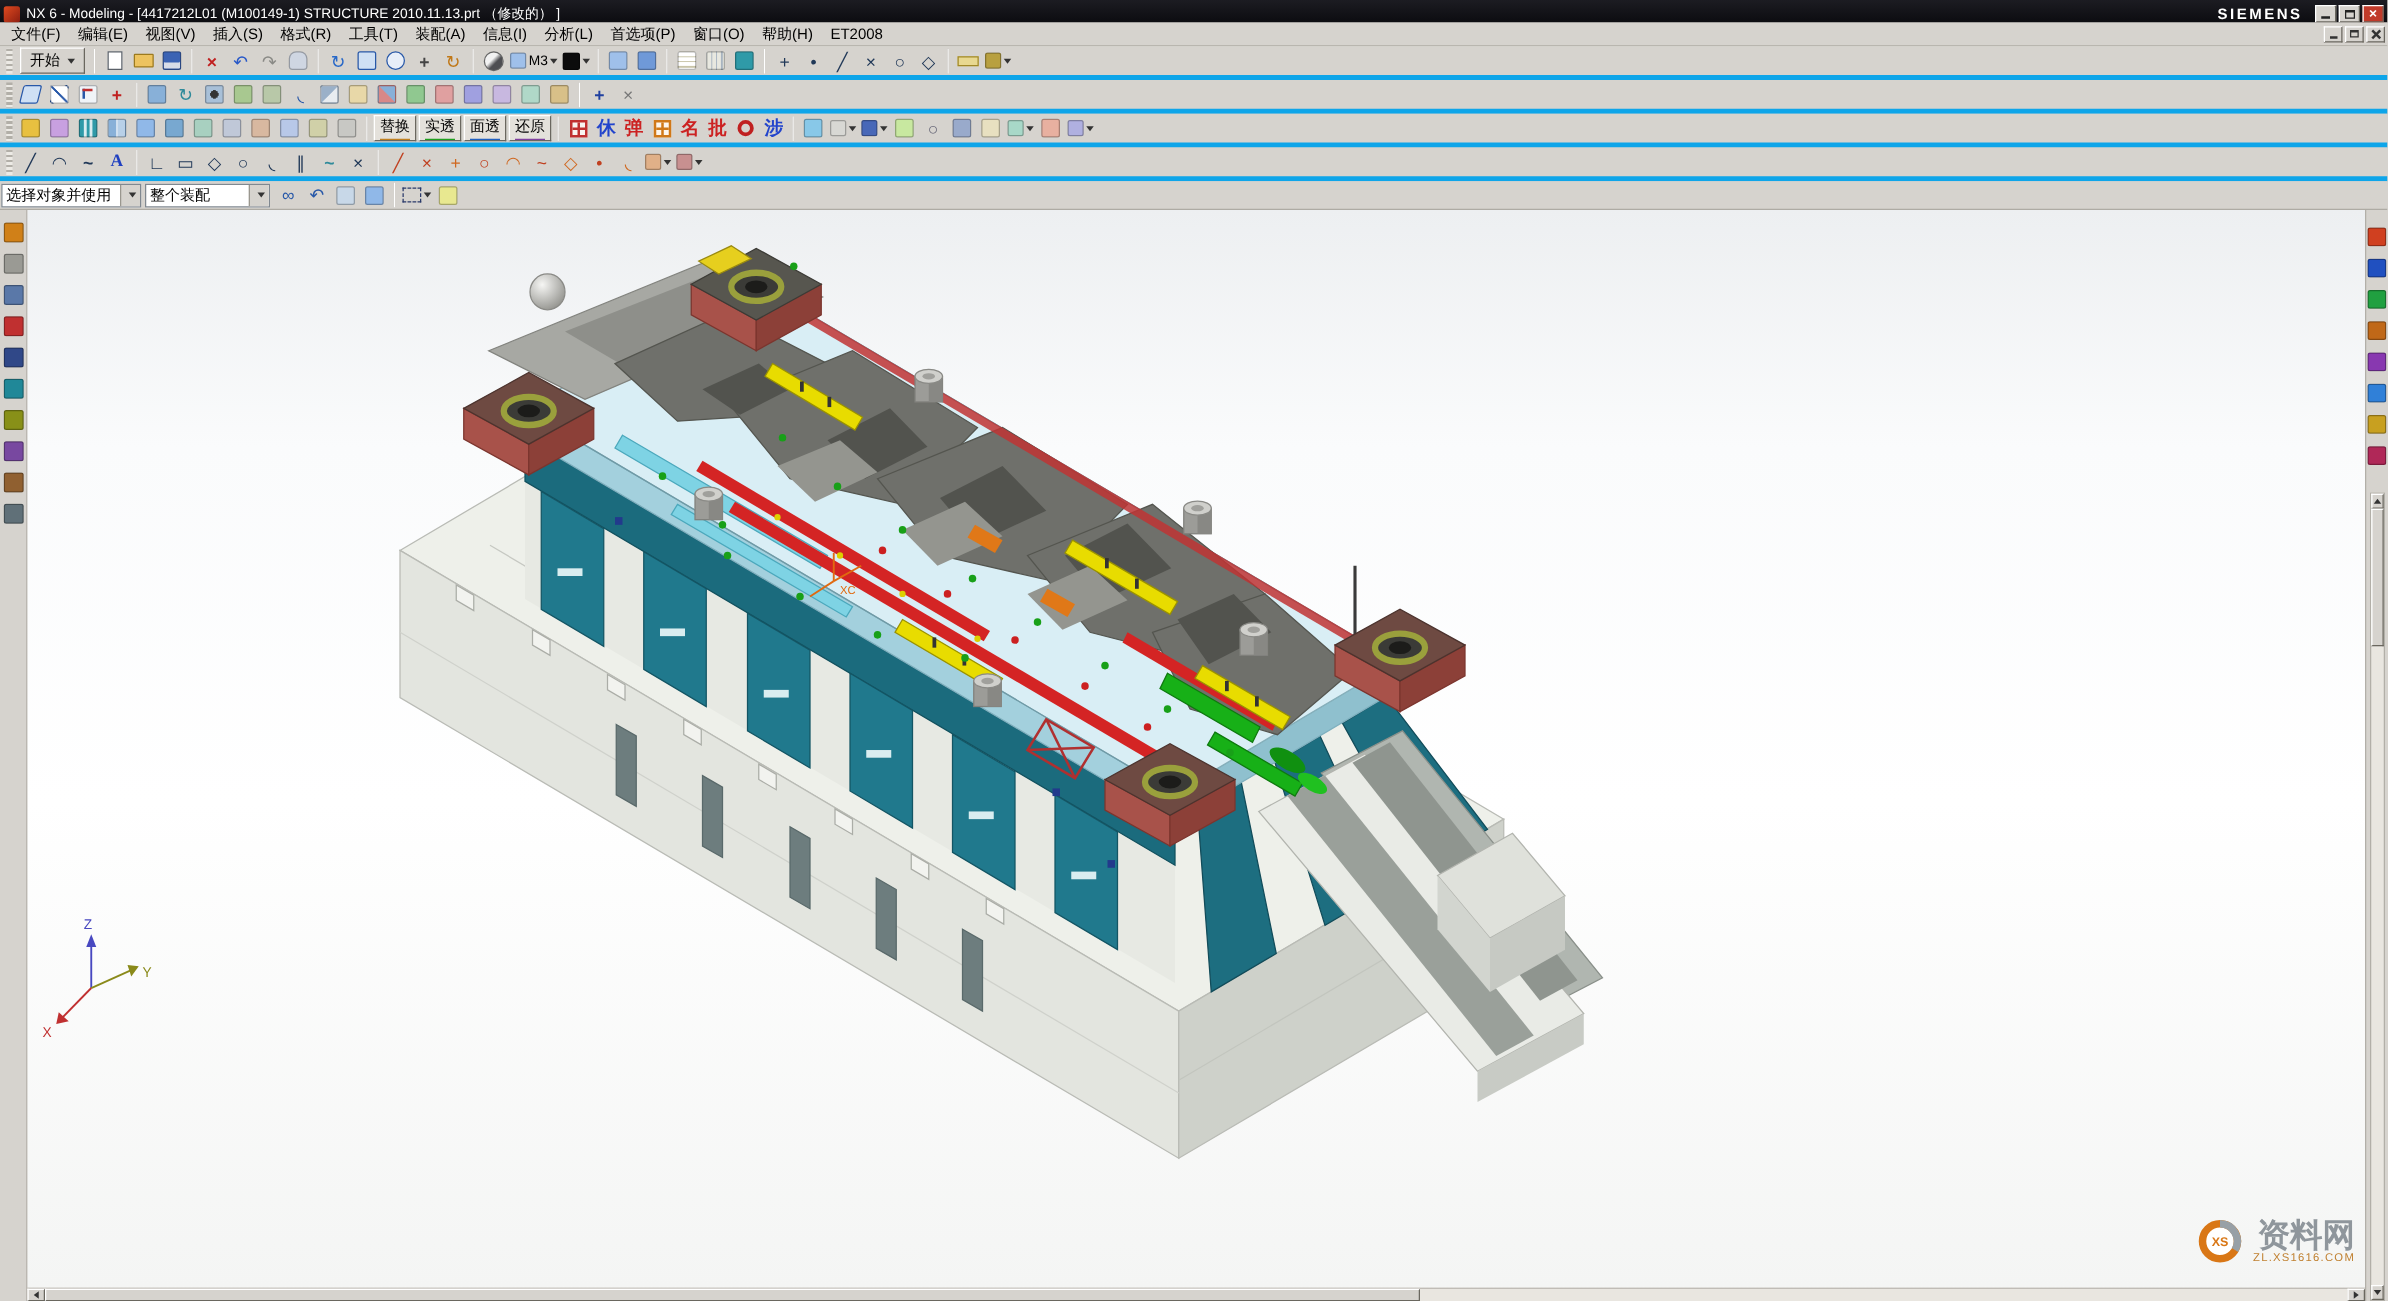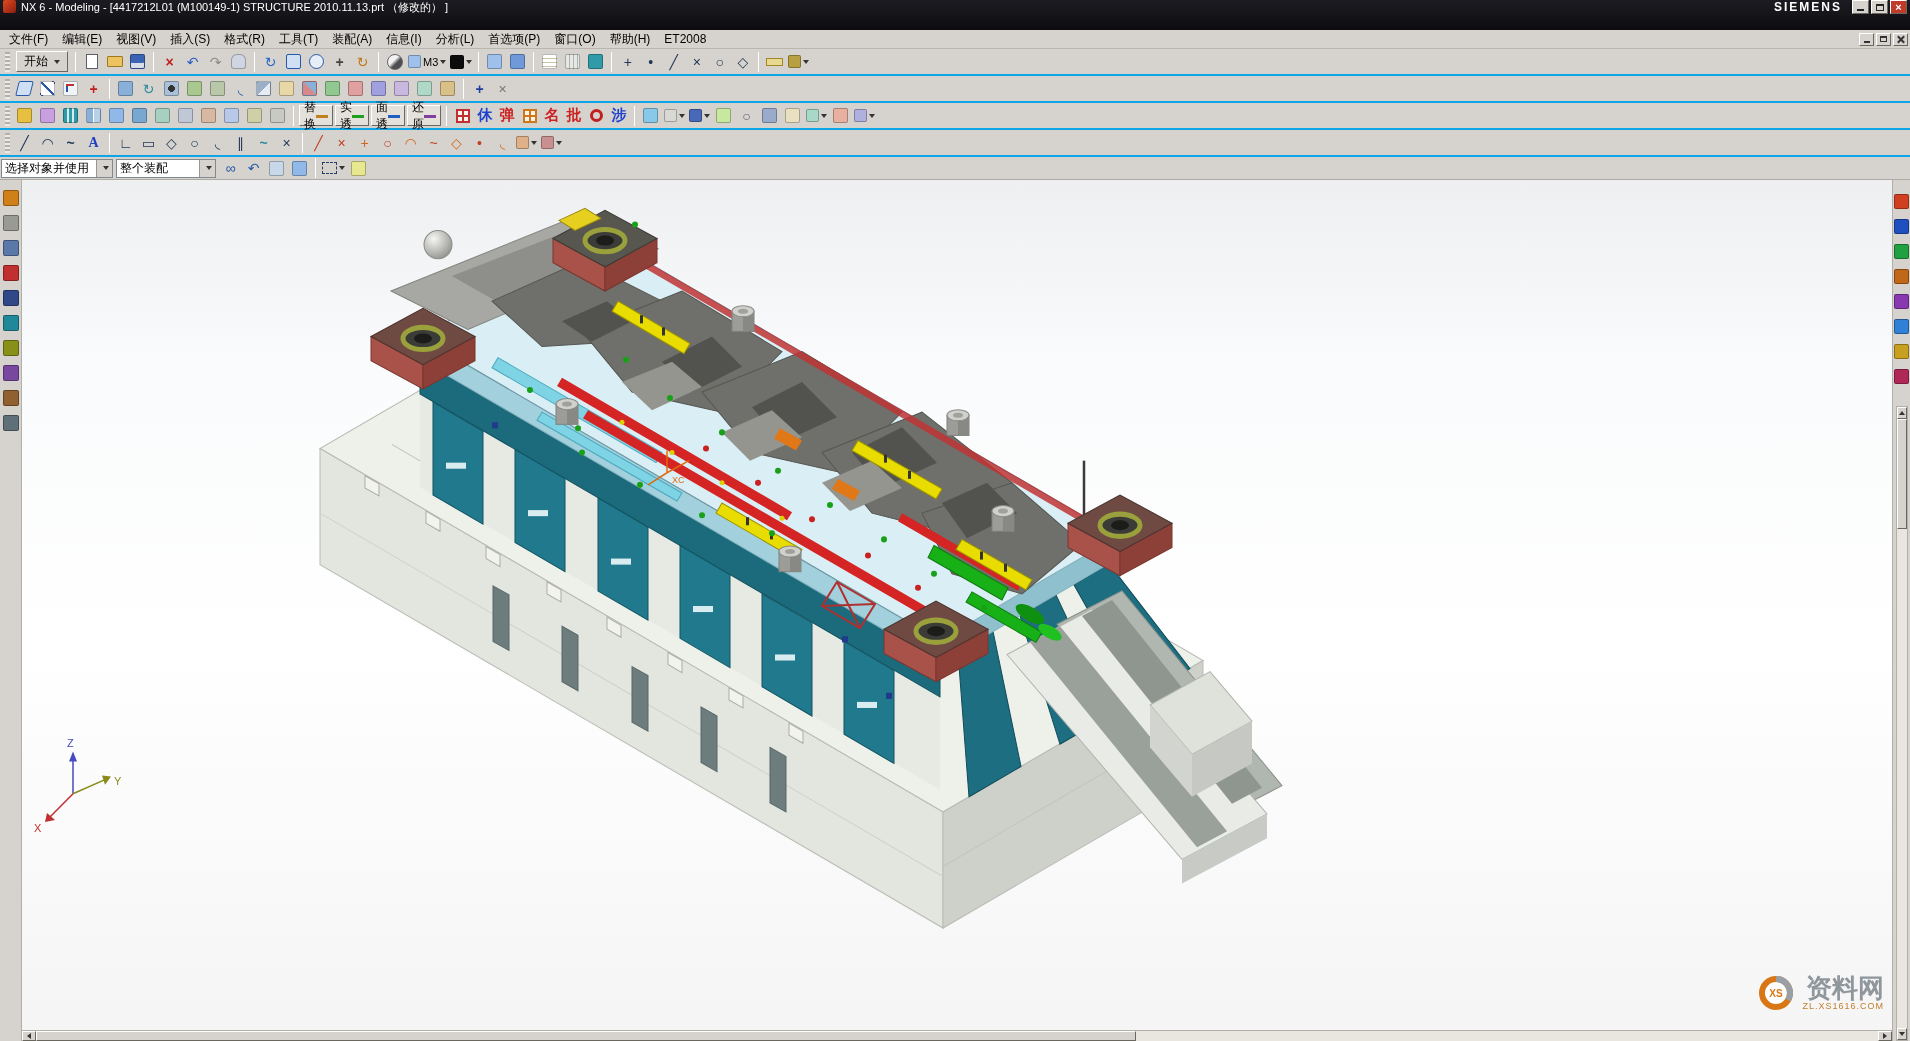--- a/index.html
+++ b/index.html
@@ -1,59 +1,59 @@
 <!DOCTYPE html>
 <html><head>
 <meta charset="utf-8">
 <style>
   * { box-sizing: border-box; margin: 0; padding: 0; }
   html,body { width:1910px; height:1041px; overflow:hidden; }
   body { font-family: "Liberation Sans","DejaVu Sans",sans-serif; background:#d6d3ce; }
   .app { position:relative; width:1910px; height:1041px; display:flex; flex-direction:column; }
 
   
-  .titlebar { height:30px; background:linear-gradient(#1c1c22,#0c0c10); color:#fff; display:flex; align-items:flex-start; padding:0 3px; flex:none; }
+  .titlebar { height:18px; background:linear-gradient(#1c1c22,#0c0c10); color:#fff; display:flex; align-items:flex-end; padding:0 3px; flex:none; }
   .appicon { width:13px; height:13px; background:linear-gradient(135deg,#e04a20,#8c1e10); border-radius:2px; margin-right:5px; flex:none; }
   .title { font-size:11px; white-space:nowrap; overflow:hidden; flex:1 1 auto; }
   .brand { font-size:12px; font-weight:bold; letter-spacing:2px; margin-right:8px; }
   .wbtn { width:17px; height:14px; background:#d6d3ce; border:1px solid #fff; border-right-color:#6a675f; border-bottom-color:#6a675f; margin-left:2px; display:flex; align-items:center; justify-content:center; flex:none; }
   .wbtn .minbar { width:7px; height:2px; background:#222; margin-top:6px; }
   .wbtn .maxbox { width:8px; height:7px; border:1px solid #222; border-top-width:2px; }
   .wbtn.close { background:#c03a2a; color:#fff; font-size:11px; font-weight:bold; line-height:1; }
 
   
   .menubar { height:19px; background:#d6d3ce; border-bottom:1px solid #b9b6af; display:flex; align-items:center; font-size:12px; padding:0 2px; flex:none; }
   .menuitem { padding:1px 7px; white-space:nowrap; }
   .menuspacer { flex:1; }
   .mdibtn { width:15px; height:13px; background:#d6d3ce; border:1px solid #fff; border-right-color:#6a675f; border-bottom-color:#6a675f; margin-left:2px; display:flex; align-items:center; justify-content:center; }
   .mdibtn .minbar { width:6px; height:2px; background:#333; margin-top:5px; }
   .mdibtn .maxbox { width:7px; height:6px; border:1px solid #333; border-top-width:2px; }
   .cx { position:relative; width:9px; height:9px; }
   .cx::before,.cx::after { content:""; position:absolute; left:4px; top:0; width:2px; height:9px; background:#333; }
   .cx::before { transform:rotate(45deg); } .cx::after { transform:rotate(-45deg); }
 
   
-  .tbrow { height:27px; background:#d6d3ce; border-bottom:2px solid #0ea5e9; display:flex; align-items:center; padding:0 2px; flex:none; }
+  .tbrow { height:27px; background:#d6d3ce; border-bottom:4px solid #0ea5e9; display:flex; align-items:center; padding:0 2px; flex:none; }
   .grip { width:5px; height:20px; margin:0 3px; background:repeating-linear-gradient(180deg,#b2afa8 0 2px,#eceae5 2px 4px); flex:none; }
   .sep { width:1px; height:20px; background:#9a978f; border-right:1px solid #fff; margin:0 4px; flex:none; }
   .t { width:23px; height:23px; display:flex; align-items:center; justify-content:center; flex:none; }
   .s { width:15px; height:15px; border-radius:2px; border:1px solid rgba(0,0,0,.28); }
   .gy { font-size:14px; line-height:1; }
   .da { width:0; height:0; border-left:3px solid transparent; border-right:3px solid transparent; border-top:4px solid #333; margin-left:2px; flex:none; }
   .tdd { display:flex; align-items:center; padding:0 2px; height:23px; flex:none; }
   .pg { width:12px; height:15px; background:#fff; border:1px solid #5a6068; }
   .fd { width:16px; height:11px; background:#edc35f; border:1px solid #9c7a1e; border-radius:1px; }
   .ball { width:16px; height:16px; border-radius:50%; background:linear-gradient(135deg,#f2f2f2 40%,#4e4e52 60%); border:1px solid #666; }
   .rl { width:17px; height:8px; background:#e8d890; border:1px solid #a08828; }
   .gridic { width:14px; height:14px; background:linear-gradient(#c03030,#c03030) center/2px 100% no-repeat, linear-gradient(#c03030,#c03030) center/100% 2px no-repeat, #f8f4f0; border:2px solid #c03030; }
   .gridic.or { border-color:#d07818; background:linear-gradient(#d07818,#d07818) center/2px 100% no-repeat, linear-gradient(#d07818,#d07818) center/100% 2px no-repeat, #fdf6ee; }
   .dotic { width:13px; height:13px; border-radius:50%; border:3px solid #c02020; }
   .dash { width:15px; height:12px; border:1px dashed #2a3a6a; }
   .startbtn { display:flex; align-items:center; gap:4px; font-size:12px; height:21px; padding:0 7px; background:#d6d3ce; border:1px solid #fff; border-right-color:#6a675f; border-bottom-color:#6a675f; margin:0 3px; flex:none; }
-  .txtbtn { font-size:12px; height:21px; display:flex; flex-direction:row; align-items:center; justify-content:center; padding:0 4px; background:#e4e1db; border:1px solid #fff; border-right-color:#6a675f; border-bottom-color:#6a675f; margin:0 1px; flex:none; }
+  .txtbtn { font-size:12px; height:21px; display:flex; flex-direction:column; align-items:center; justify-content:center; padding:0 4px; background:#e4e1db; border:1px solid #fff; border-right-color:#6a675f; border-bottom-color:#6a675f; margin:0 1px; flex:none; }
   .txtbtn .ub { width:100%; height:3px; margin-top:1px; }
   .charbtn { font-size:15px; font-weight:bold; width:22px; height:23px; display:flex; align-items:center; justify-content:center; flex:none; font-family:"Liberation Serif","DejaVu Serif",serif; }
 
   
   .selbar { height:23px; background:#d6d3ce; border-bottom:1px solid #aeaba4; display:flex; align-items:center; padding:0 1px; flex:none; }
   .combo { height:19px; background:#fff; border:1px solid #808890; display:flex; align-items:center; font-size:12px; margin-right:3px; flex:none; }
   .combo .val { padding:0 3px; white-space:nowrap; overflow:hidden; }
   .cbt { width:16px; height:17px; background:#d6d3ce; border-left:1px solid #9a978f; display:flex; align-items:center; justify-content:center; margin-left:auto; flex:none; }
 
   

